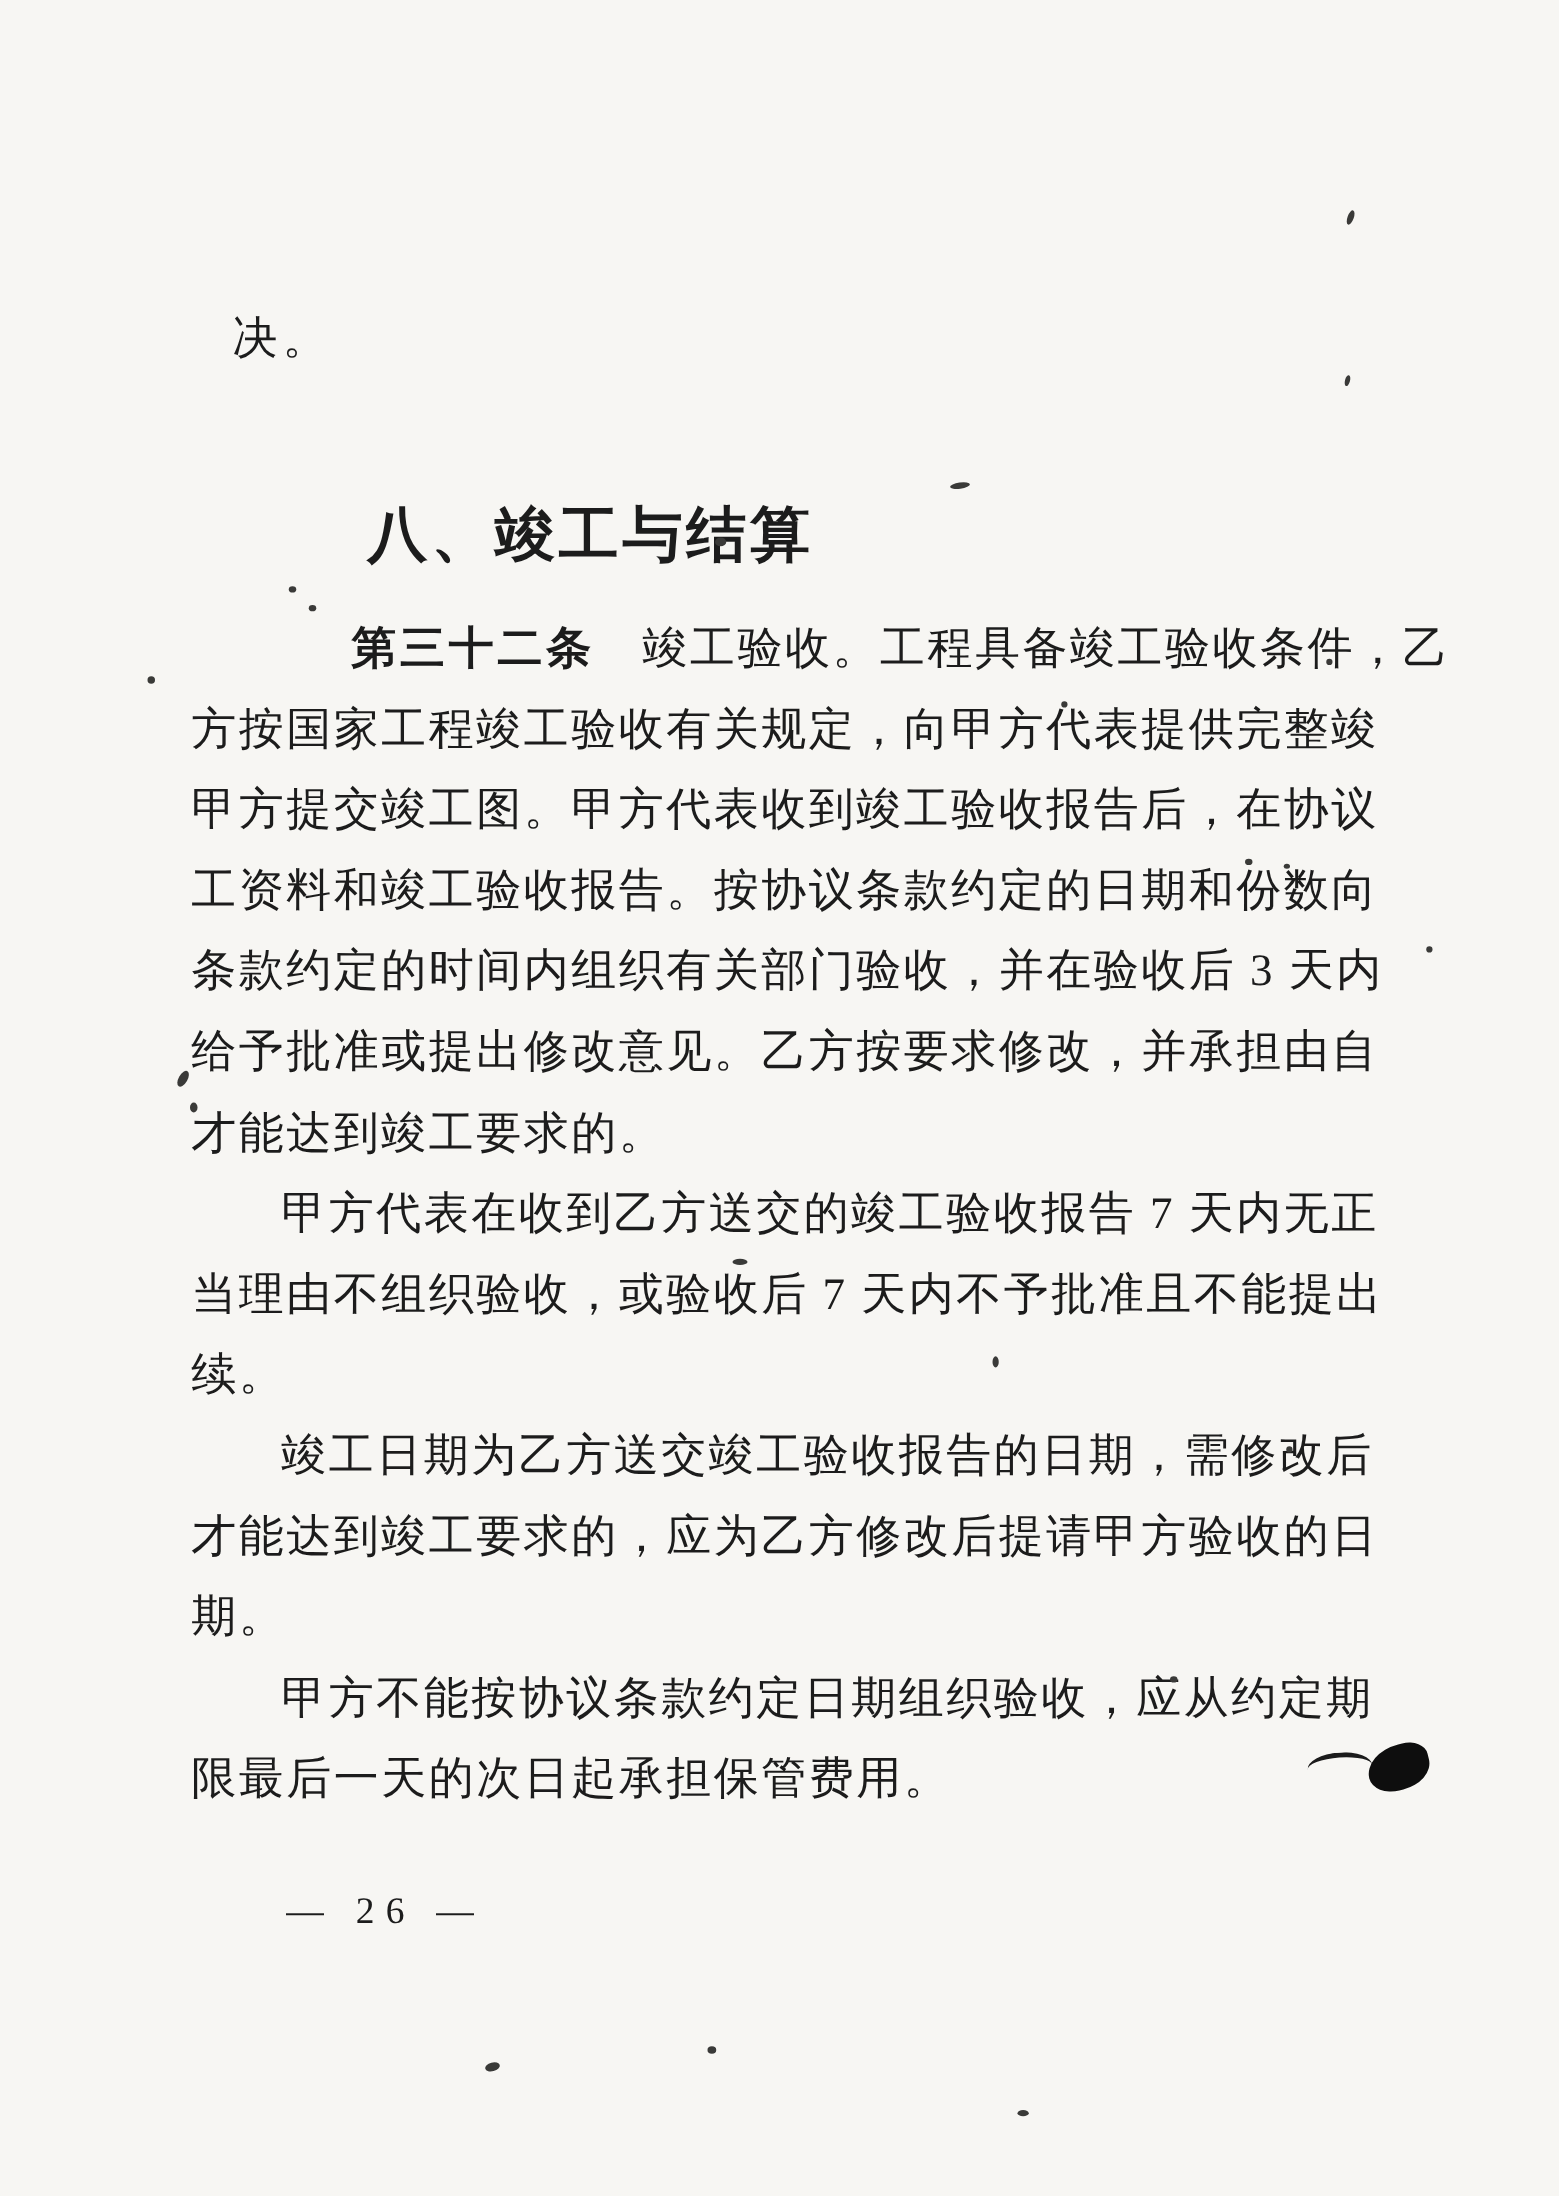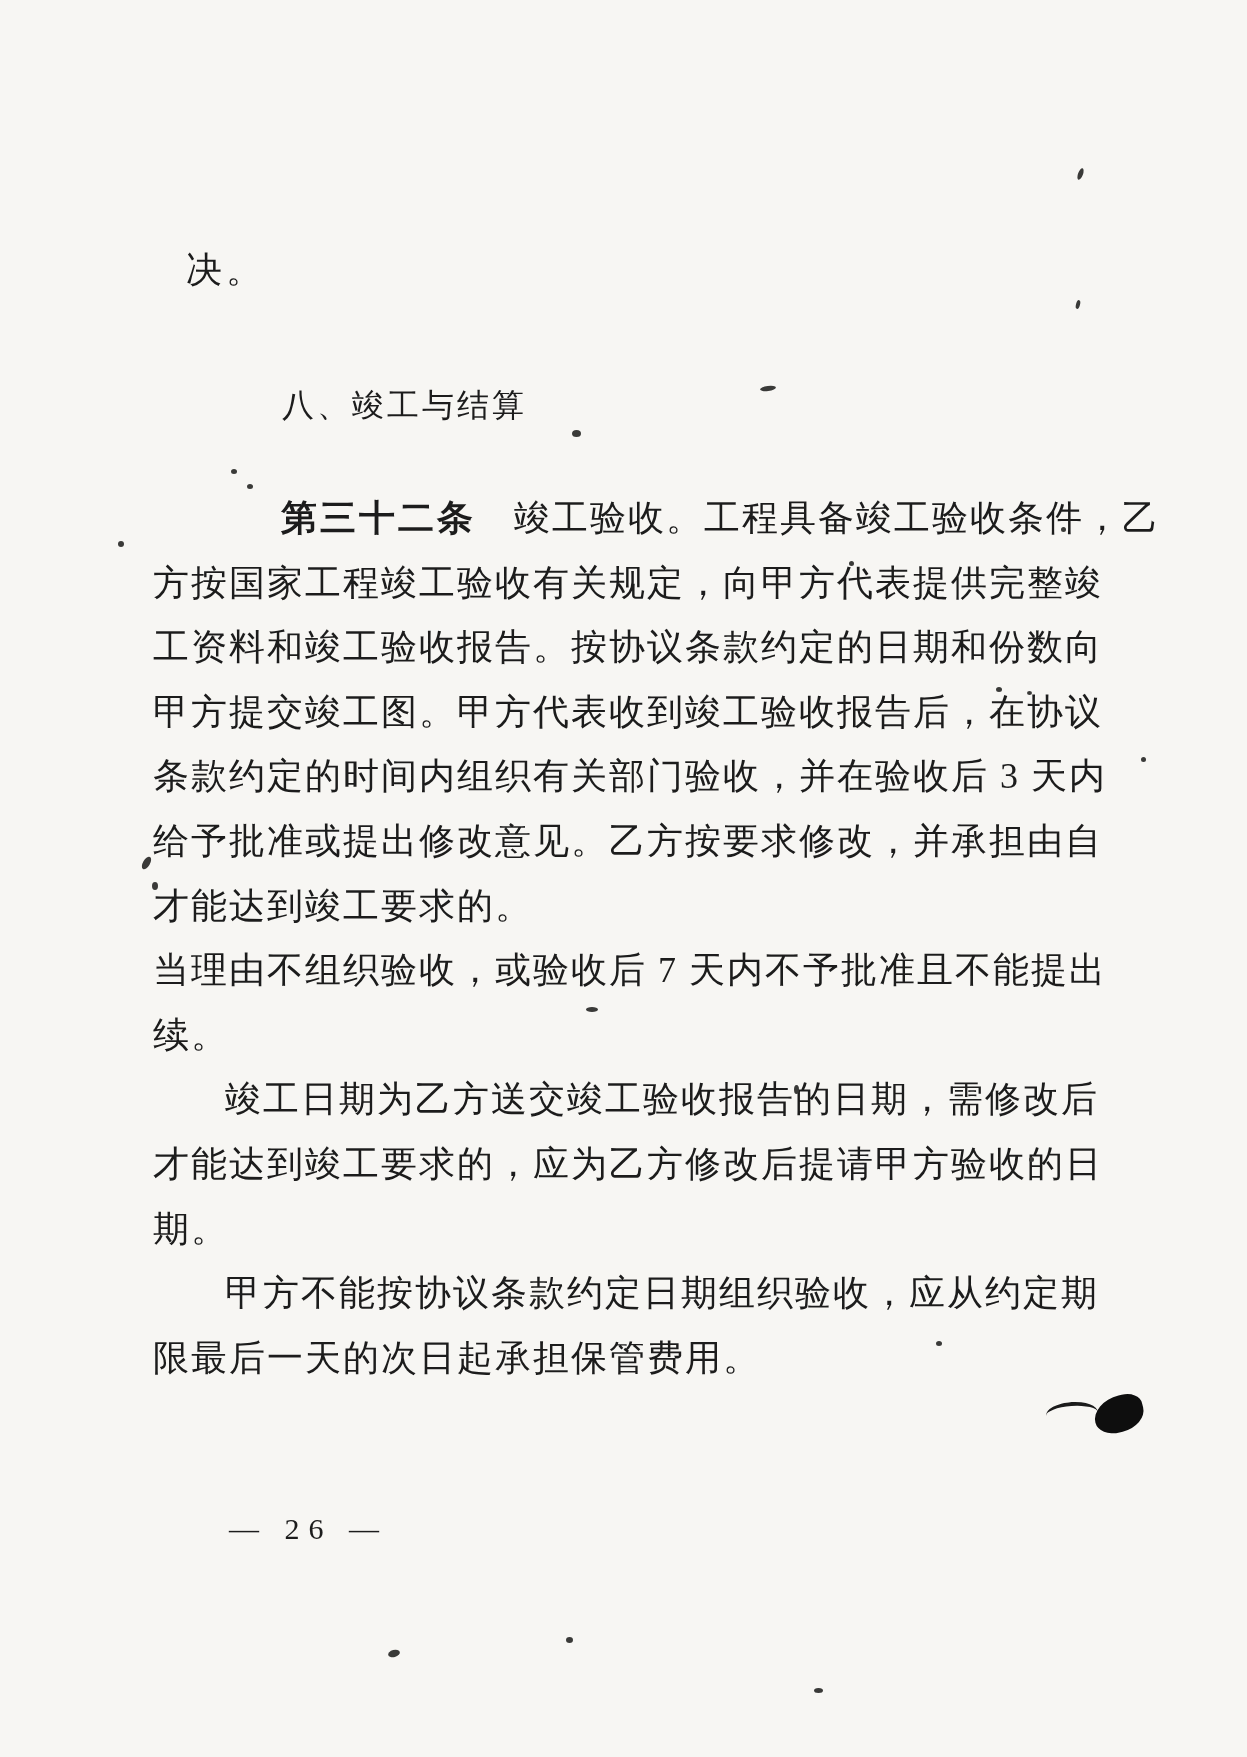--- a/index.html
+++ b/index.html
@@ -9,22 +9,22 @@
     background:#f7f6f3;
     font-family:"Liberation Serif","DejaVu Serif",serif;
     color:#1c1c1c;
     overflow:hidden;
   }
   .leading-text{
     position:absolute;left:186px;top:246px;
     font-size:36px;letter-spacing:4px;white-space:nowrap;
   }
   .section-heading{
-    position:absolute;left:278px;top:380px;margin:4px;
-    font-size:32px;font-weight:400;letter-spacing:3px;white-space:nowrap;
+    position:absolute;left:278px;top:380px;margin:16px;
+    font-size:48px;font-weight:700;letter-spacing:3px;white-space:nowrap;
     font-family:"Liberation Sans","DejaVu Sans",sans-serif;
   }
   .textblock{
     position:absolute;left:153px;top:486px;width:960px;
   }
   .bodyline{
     height:64.6px;line-height:64.6px;
     font-size:36px;letter-spacing:2px;white-space:nowrap;
   }
   .indent-article{padding-left:128px;}
@@ -51,25 +51,26 @@
 
 <div class="page">
 
   <div class="leading-text">决。</div>
 
   <h1 class="section-heading">八、竣工与结算</h1>
 
   <div class="textblock">
     <div class="bodyline indent-article"><b class="article-number">第三十二条</b><span>　竣工验收。工程具备竣工验收条件，乙</span></div>
     <div class="bodyline"><span>方按国家工程竣工验收有关规定，向甲方代表提供完整竣</span></div>
+    <div class="bodyline"><span>甲方提交竣工图。甲方代表收到竣工验收报告后，在协议</span></div>
     <div class="bodyline"><span>工资料和竣工验收报告。按协议条款约定的日期和份数向</span></div>
-    <div class="bodyline"><span>甲方提交竣工图。甲方代表收到竣工验收报告后，在协议</span></div>
     <div class="bodyline"><span>条款约定的时间内组织有关部门验收，并在验收后 3 天内</span></div>
     <div class="bodyline"><span>给予批准或提出修改意见。乙方按要求修改，并承担由自</span></div>
     <div class="bodyline"><span>才能达到竣工要求的。</span></div>
+    <div class="bodyline indent-para"><span>甲方代表在收到乙方送交的竣工验收报告 7 天内无正</span></div>
     <div class="bodyline"><span>当理由不组织验收，或验收后 7 天内不予批准且不能提出</span></div>
     <div class="bodyline"><span>续。</span></div>
     <div class="bodyline indent-para"><span>竣工日期为乙方送交竣工验收报告的日期，需修改后</span></div>
     <div class="bodyline"><span>才能达到竣工要求的，应为乙方修改后提请甲方验收的日</span></div>
     <div class="bodyline"><span>期。</span></div>
     <div class="bodyline indent-para"><span>甲方不能按协议条款约定日期组织验收，应从约定期</span></div>
     <div class="bodyline"><span>限最后一天的次日起承担保管费用。</span></div>
   </div>
 
   <div class="page-number">— 26 —</div>

